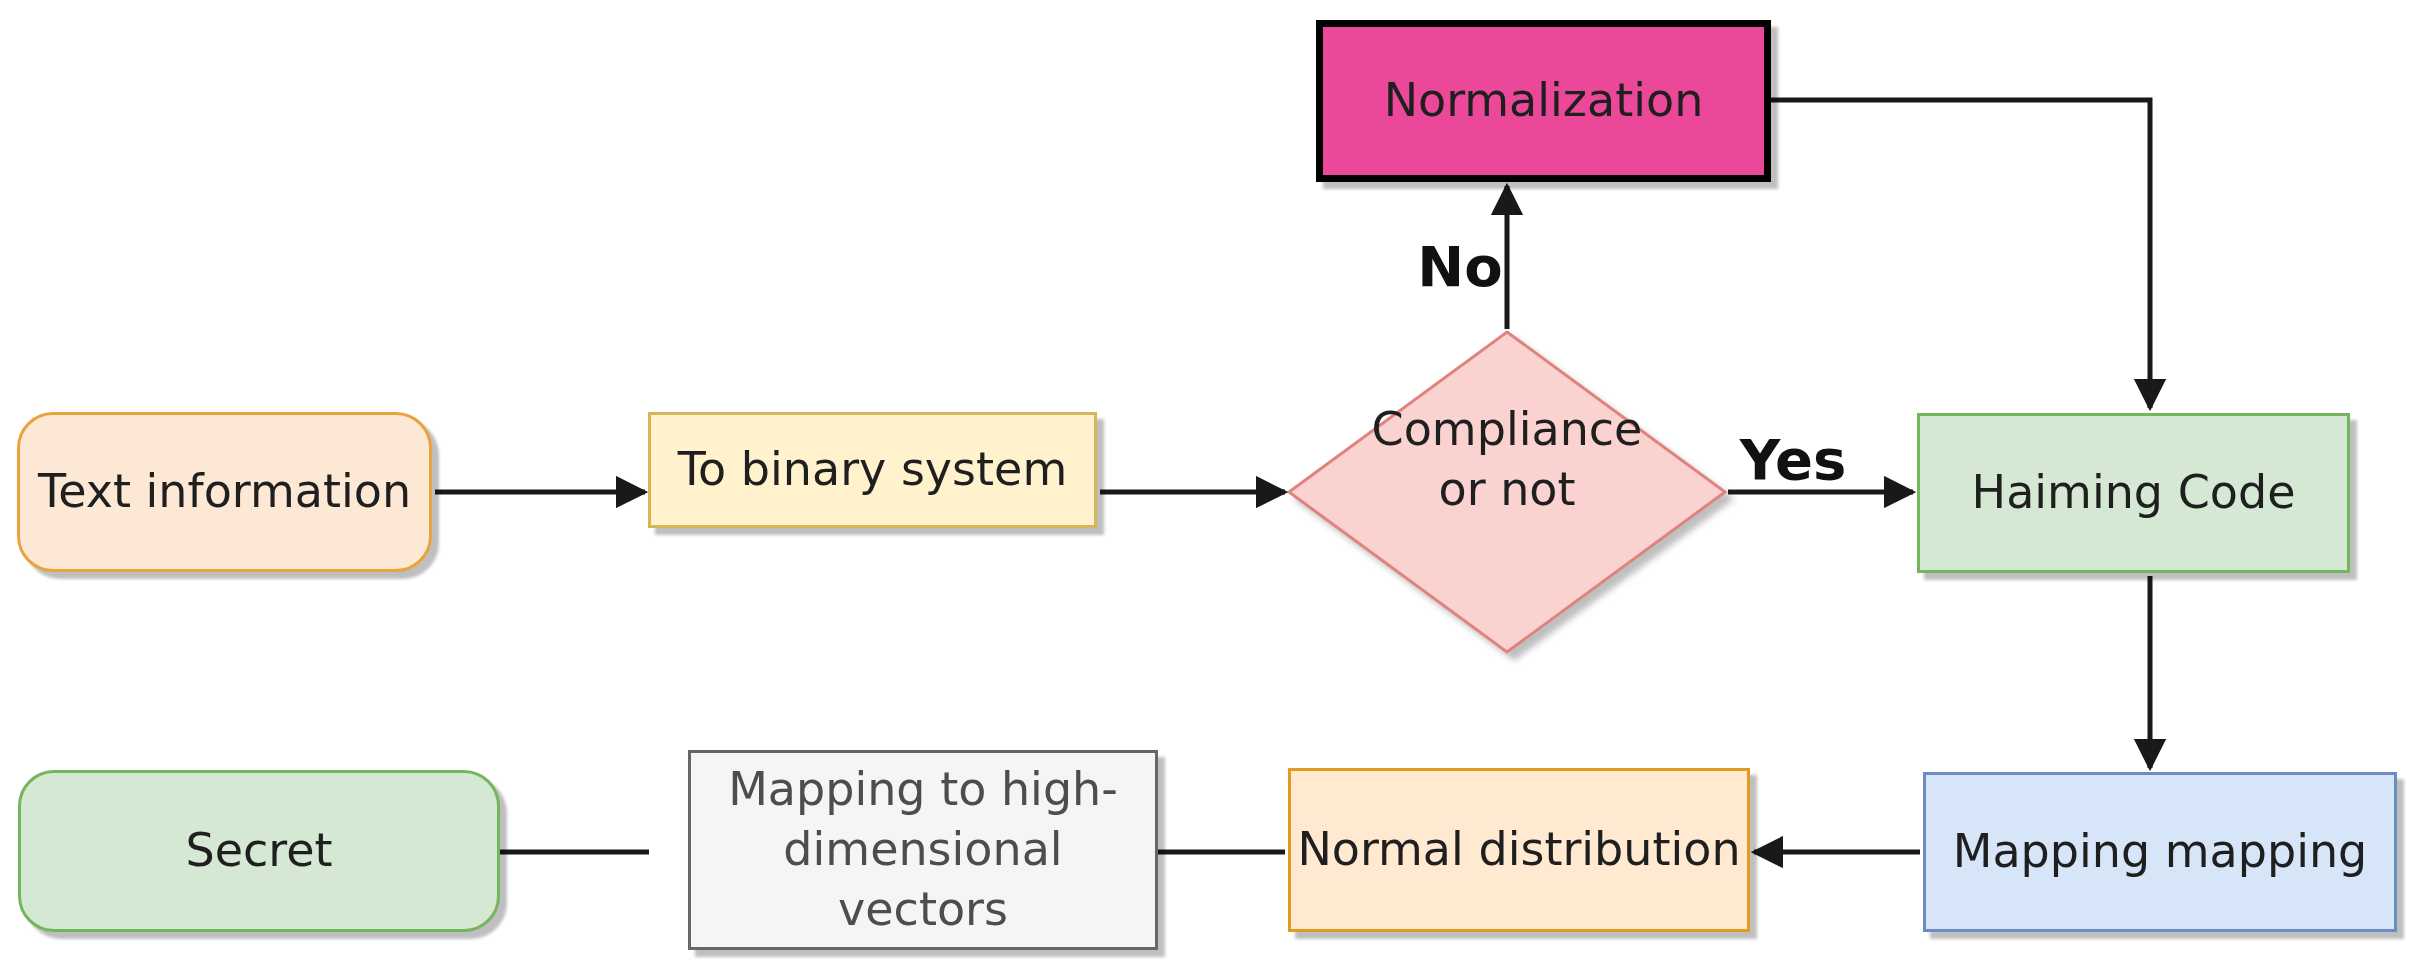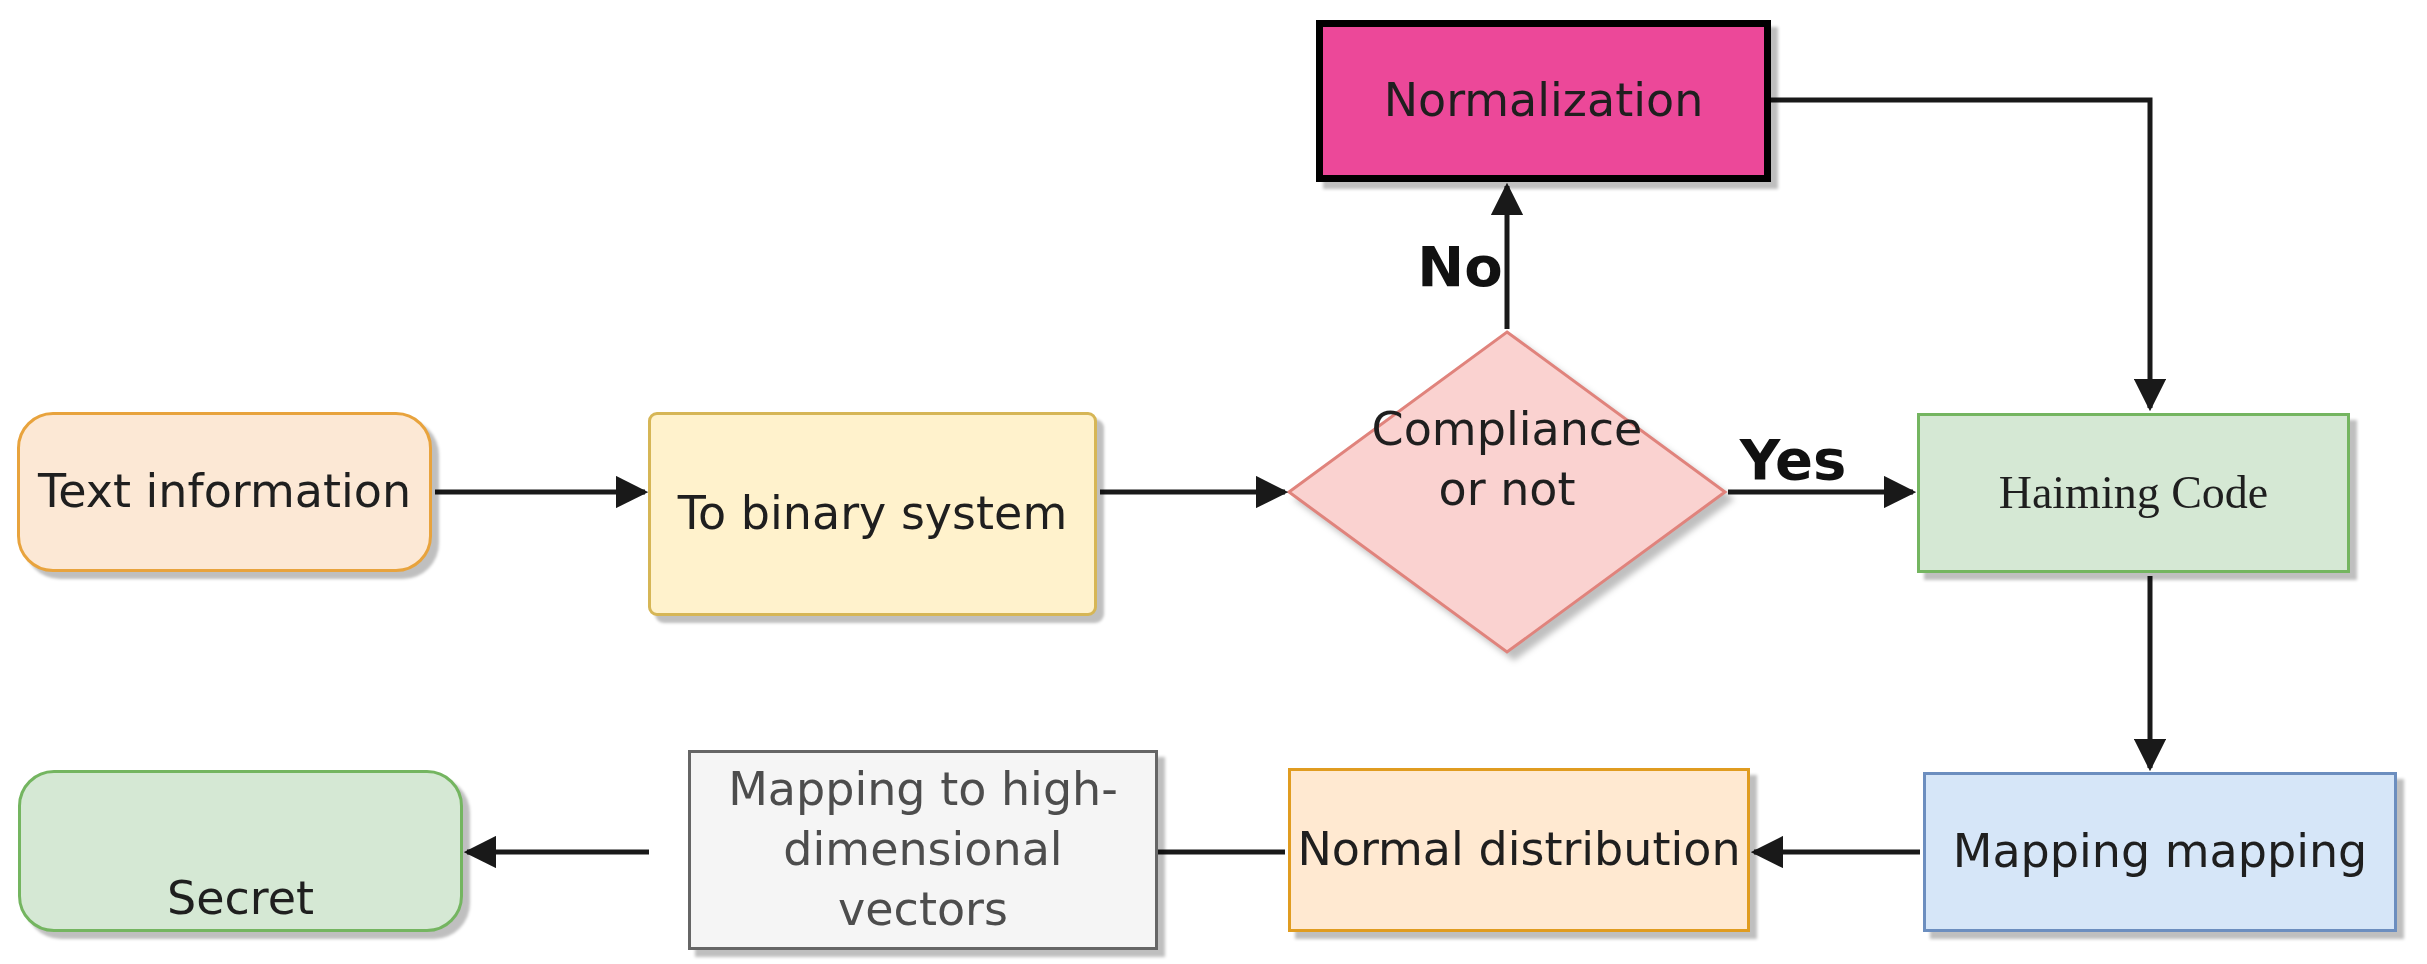--- a/index.html
+++ b/index.html
@@ -84,48 +84,48 @@
     <line class="edge" x1="2150" y1="576" x2="2150" y2="768" marker-end="url(#arrow)"></line>
     <line class="edge" x1="1920" y1="852" x2="1754" y2="852" marker-end="url(#arrow)"></line>
     <line class="edge" x1="1285" y1="852" x2="1126" y2="852" marker-end="url(#arrow)"></line>
     <line class="edge" x1="649" y1="852" x2="467" y2="852" marker-end="url(#arrow)"></line>
   </svg>
 
   <div class="node rounded node-orange" style="left:17px; top:412px; width:415px; height:160px;">
     <span>Text information</span>
   </div>
 
-  <div class="node node-yellow" style="left:648px; top:412px; width:449px; height:204px;border-radius:9px;">
+  <div class="node node-yellow" style="left:648px; top:412px; width:449px; height:116px;">
     <span>To binary system</span>
   </div>
 
   <div class="diamond-label" style="left:1357px; top:400px; width:300px; height:184px;">
     <span>Compliance or not</span>
   </div>
 
   <div class="node node-purple" style="left:1268px; top:20px; width:455px; height:162px;">
     <span>Normalization</span>
   </div>
 
-  <div class="node node-green" style="left:1917px; top:413px; width:433px; height:160px;font-family:Liberation Serif, serif;">
+  <div class="node node-green" style="left:1917px; top:413px; width:433px; height:160px;">
     <span>Haiming Code</span>
   </div>
 
   <div class="node node-blue" style="left:1923px; top:772px; width:474px; height:160px;">
     <span>Mapping mapping</span>
   </div>
 
   <div class="node node-orange2" style="left:1288px; top:768px; width:462px; height:164px;">
     <span>Normal distribution</span>
   </div>
 
   <div class="node node-gray" style="left:652px; top:750px; width:470px; height:200px; padding:0 35px;">
     <span>Mapping to high-dimensional vectors</span>
   </div>
 
-  <div class="node rounded node-green" style="left:18px; top:770px; width:445px; height:162px;align-items:flex-end;">
+  <div class="node rounded node-green" style="left:18px; top:770px; width:482px; height:162px;">
     <span>Secret</span>
   </div>
 
   <div class="edge-label" style="left:1410px; top:241px; width:100px;">No</div>
   <div class="edge-label" style="left:1737px; top:434px; width:112px;">Yes</div>
 
 </div>
 
 </body></html>

